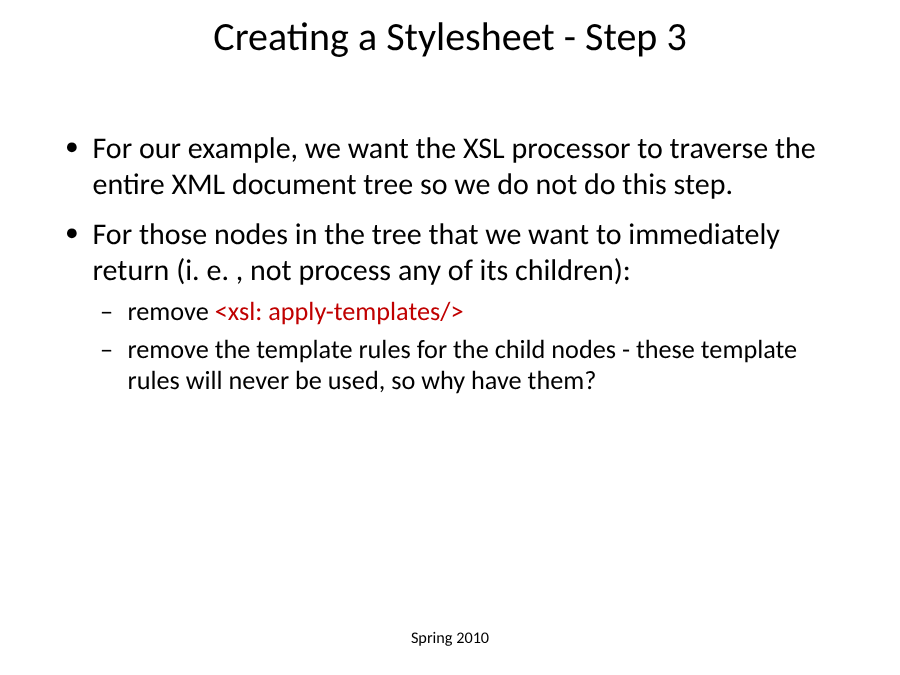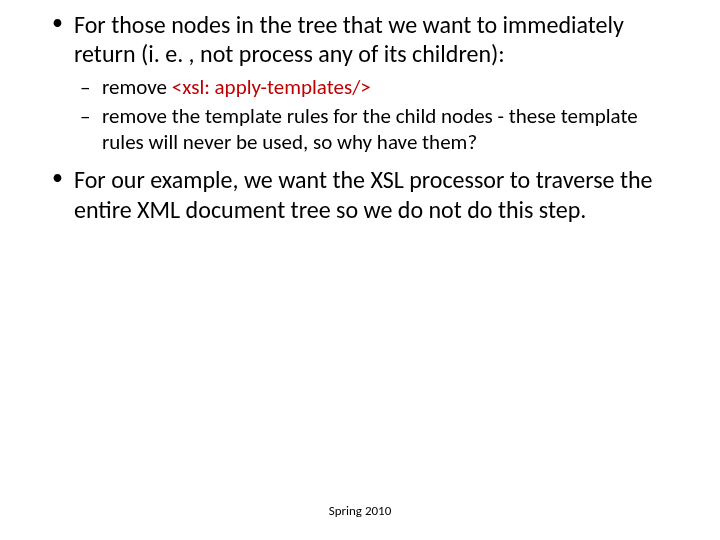--- a/index.html
+++ b/index.html
@@ -81,32 +81,33 @@
   .footer-email {
     display: inline-block;
     position: absolute;
     left: 210px;
   }
 </style>
 </head>
 <body>
 
 <div class="slide">
+  <h1 class="title">Creating a Stylesheet - Step 3</h1>
 
   <ul class="level1">
+    <li>
+      <span>For our example, we want the XSL processor to traverse the entire XML document tree so we do </span><span>not</span><span> do this step.</span>
+    </li>
     <li>
       <span>For those nodes in the tree that we want to immediately return (i. e. , </span><span>not</span><span> process any of its children):</span>
       <ul class="level2">
         <li>
           <span>remove </span><span class="code-red">&lt;xsl: apply-templates/&gt;</span>
         </li>
         <li>remove the template rules for the child nodes - these template rules will never be used, so why have them?</li>
       </ul>
     </li>
-    <li>
-      <span>For our example, we want the XSL processor to traverse the entire XML document tree so we do </span><span>not</span><span> do this step.</span>
-    </li>
   </ul>
 
   <div class="footer">
     <span class="footer-term">Spring 2010</span>
   </div>
 </div>
 
 </body></html>

